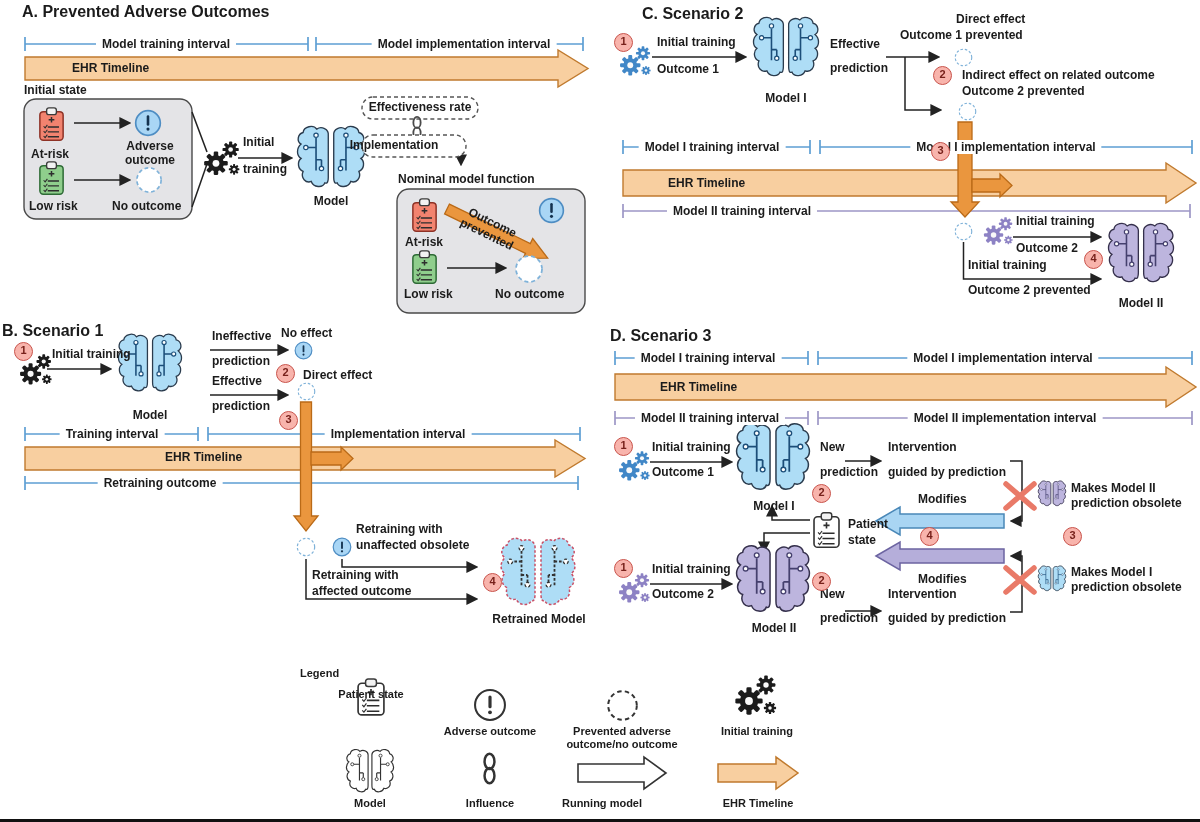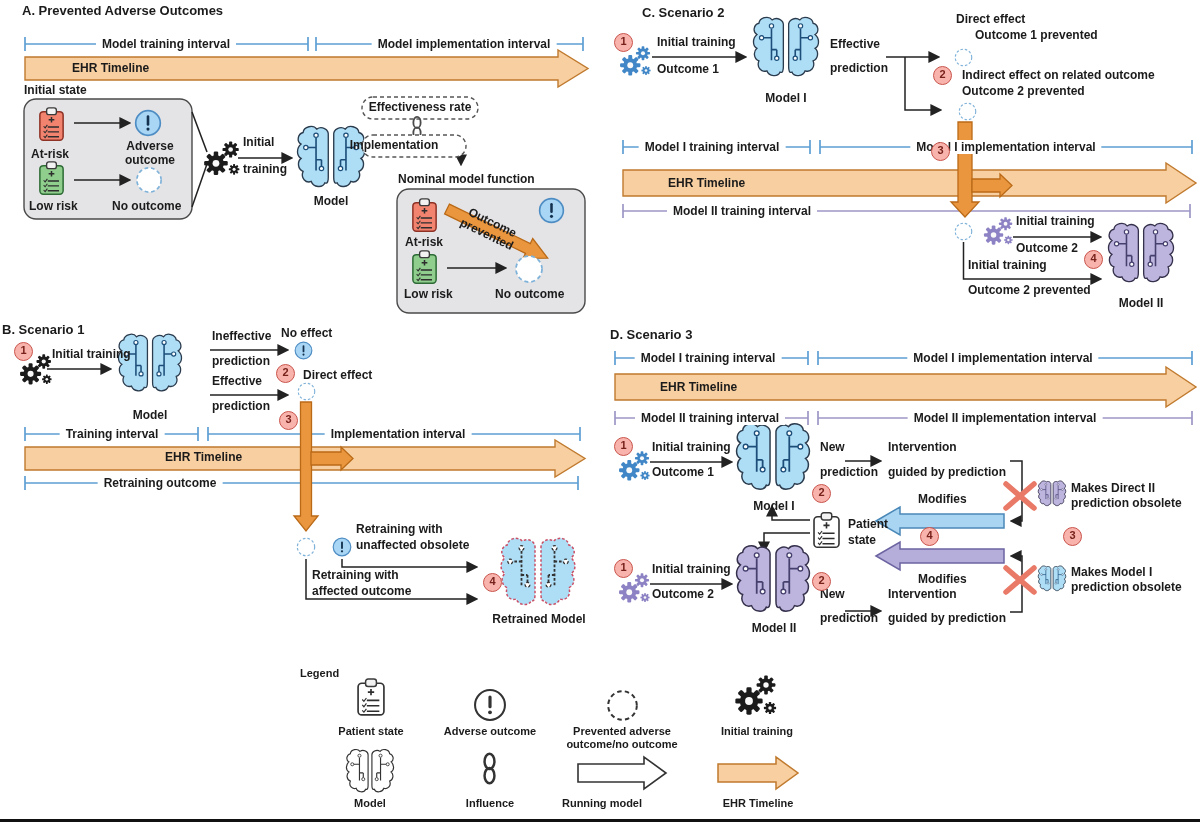--- a/index.html
+++ b/index.html
@@ -1,20 +1,20 @@
 <!DOCTYPE html>
 <html><head>
 <meta charset="utf-8">
 <style>
   html,body{margin:0;padding:0;background:#fff;}
   #stage{position:relative;width:1200px;height:822px;background:#fff;overflow:hidden;
          font-family:"Liberation Sans",sans-serif;}
   svg.art{position:absolute;left:0;top:0;}
   .lbl{position:absolute;font:700 12px/1.18 "Liberation Sans",sans-serif;color:#1b1b1b;white-space:nowrap;}
-  .tt{font-size:13px;}
+  .tt{font-size:16px;}
   .ctr{transform:translateX(-50%);text-align:center;white-space:normal;}
   .blk{transform:translateX(-50%);background:#fff;padding:0 6px;white-space:nowrap;}
   .rot{position:absolute;font:700 12px/1.1 "Liberation Sans",sans-serif;color:#1b1b1b;
        text-align:center;transform:rotate(26deg);transform-origin:left top;white-space:normal;}
   .ll{font-size:11px;}
   .badge{position:absolute;width:19px;height:19px;box-sizing:border-box;border-radius:50%;
          background:#F8B4AC;border:1.6px solid #C9544C;color:#77211B;
          font:700 11px/15.5px "Liberation Sans",sans-serif;text-align:center;}
   .ib{stroke:#5E9FD4;stroke-width:1.7;fill:none;}
   .il{stroke:#9D97C6;stroke-width:1.7;fill:none;}
@@ -235,21 +235,21 @@
 <div class="lbl" style="left:312px;top:584px">affected outcome</div>
 <div class="lbl ctr" style="left:539px;top:612px">Retrained Model</div>
 
 <div class="lbl tt" style="left:642px;top:5px">C. Scenario 2</div>
 <div class="lbl" style="left:657px;top:35px">Initial training</div>
 <div class="lbl" style="left:657px;top:62px">Outcome 1</div>
 <div class="lbl ctr" style="left:786px;top:91px">Model I</div>
 <div class="lbl" style="left:830px;top:37px">Effective</div>
 <div class="lbl" style="left:830px;top:61px">prediction</div>
 <div class="lbl" style="left:956px;top:12px">Direct effect</div>
-<div class="lbl" style="left:975px;top:28px">Outcome 1 prevented</div>
+<div class="lbl" style="left:900px;top:28px">Outcome 1 prevented</div>
 <div class="lbl" style="left:962px;top:68px">Indirect effect on related outcome</div>
 <div class="lbl" style="left:962px;top:84px">Outcome 2 prevented</div>
 <div class="lbl blk" style="left:712px;top:140px">Model I training interval</div>
 <div class="lbl blk" style="left:1006px;top:140px">Model I implementation interval</div>
 <div class="lbl" style="left:668px;top:176px">EHR Timeline</div>
 <div class="lbl blk" style="left:742px;top:204px">Model II training interval</div>
 <div class="lbl" style="left:1016px;top:214px">Initial training</div>
 <div class="lbl" style="left:1016px;top:241px">Outcome 2</div>
 <div class="lbl" style="left:968px;top:258px">Initial training</div>
 <div class="lbl" style="left:968px;top:283px">Outcome 2 prevented</div>
@@ -261,38 +261,38 @@
 <div class="lbl" style="left:660px;top:380px">EHR Timeline</div>
 <div class="lbl blk" style="left:710px;top:411px">Model II training interval</div>
 <div class="lbl blk" style="left:1005px;top:411px">Model II implementation interval</div>
 <div class="lbl" style="left:652px;top:440px">Initial training</div>
 <div class="lbl" style="left:652px;top:465px">Outcome 1</div>
 <div class="lbl ctr" style="left:774px;top:499px">Model I</div>
 <div class="lbl" style="left:820px;top:440px">New</div>
 <div class="lbl" style="left:820px;top:465px">prediction</div>
 <div class="lbl" style="left:888px;top:440px">Intervention</div>
 <div class="lbl" style="left:888px;top:465px">guided by prediction</div>
-<div class="lbl" style="left:1071px;top:481px">Makes Direct II</div>
+<div class="lbl" style="left:1071px;top:481px">Makes Model II</div>
 <div class="lbl" style="left:1071px;top:496px">prediction obsolete</div>
 <div class="lbl" style="left:918px;top:492px">Modifies</div>
 <div class="lbl" style="left:848px;top:517px">Patient</div>
 <div class="lbl" style="left:848px;top:533px">state</div>
 <div class="lbl" style="left:918px;top:572px">Modifies</div>
 <div class="lbl" style="left:1071px;top:565px">Makes Model I</div>
 <div class="lbl" style="left:1071px;top:580px">prediction obsolete</div>
 <div class="lbl" style="left:652px;top:562px">Initial training</div>
 <div class="lbl" style="left:652px;top:587px">Outcome 2</div>
 <div class="lbl ctr" style="left:774px;top:621px">Model II</div>
 <div class="lbl" style="left:820px;top:587px">New</div>
 <div class="lbl" style="left:820px;top:611px">prediction</div>
 <div class="lbl" style="left:888px;top:587px">Intervention</div>
 <div class="lbl" style="left:888px;top:611px">guided by prediction</div>
 
 <div class="lbl ll" style="left:300px;top:667px">Legend</div>
-<div class="lbl ll ctr" style="left:371px;top:725px">Patient state</div>
+<div class="lbl ll ctr" style="left:371px;top:688px">Patient state</div>
 <div class="lbl ll ctr" style="left:490px;top:725px">Adverse outcome</div>
 <div class="lbl ll ctr" style="left:622px;top:725px;width:118px">Prevented adverse outcome/no outcome</div>
 <div class="lbl ll ctr" style="left:757px;top:725px">Initial training</div>
 <div class="lbl ll ctr" style="left:370px;top:797px">Model</div>
 <div class="lbl ll ctr" style="left:490px;top:797px">Influence</div>
 <div class="lbl ll ctr" style="left:602px;top:797px">Running model</div>
 <div class="lbl ll ctr" style="left:758px;top:797px">EHR Timeline</div>
 
 <div class="badge" style="left:14px;top:342px">1</div>
 <div class="badge" style="left:276px;top:364px">2</div>

